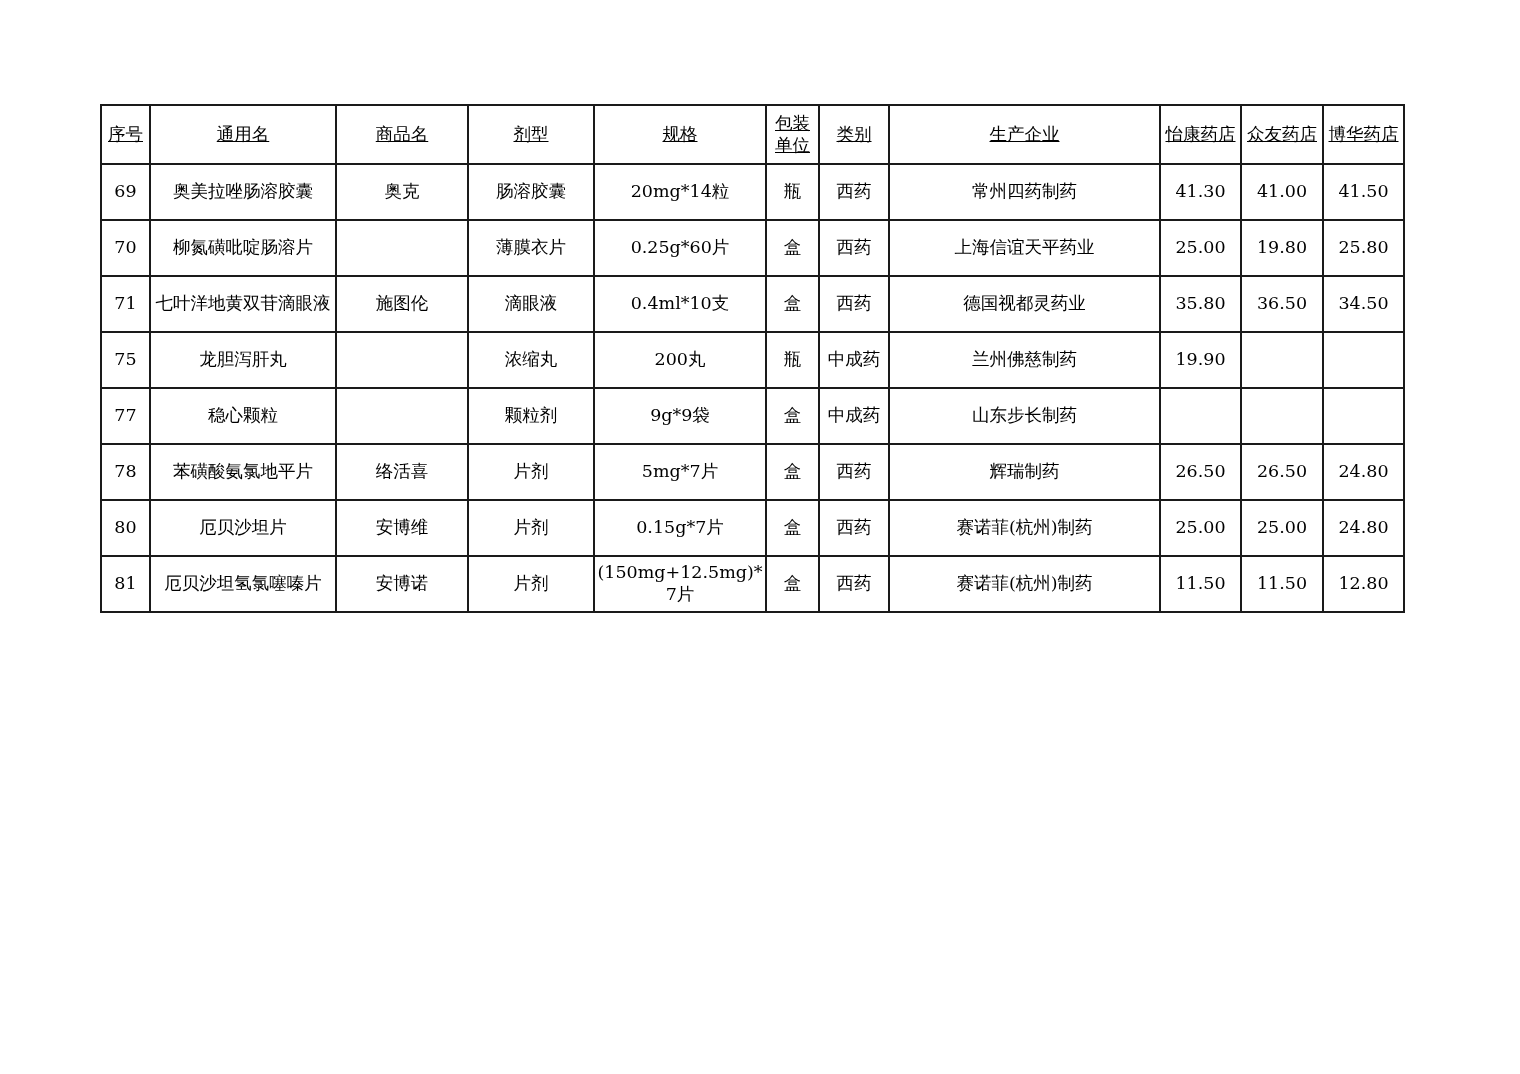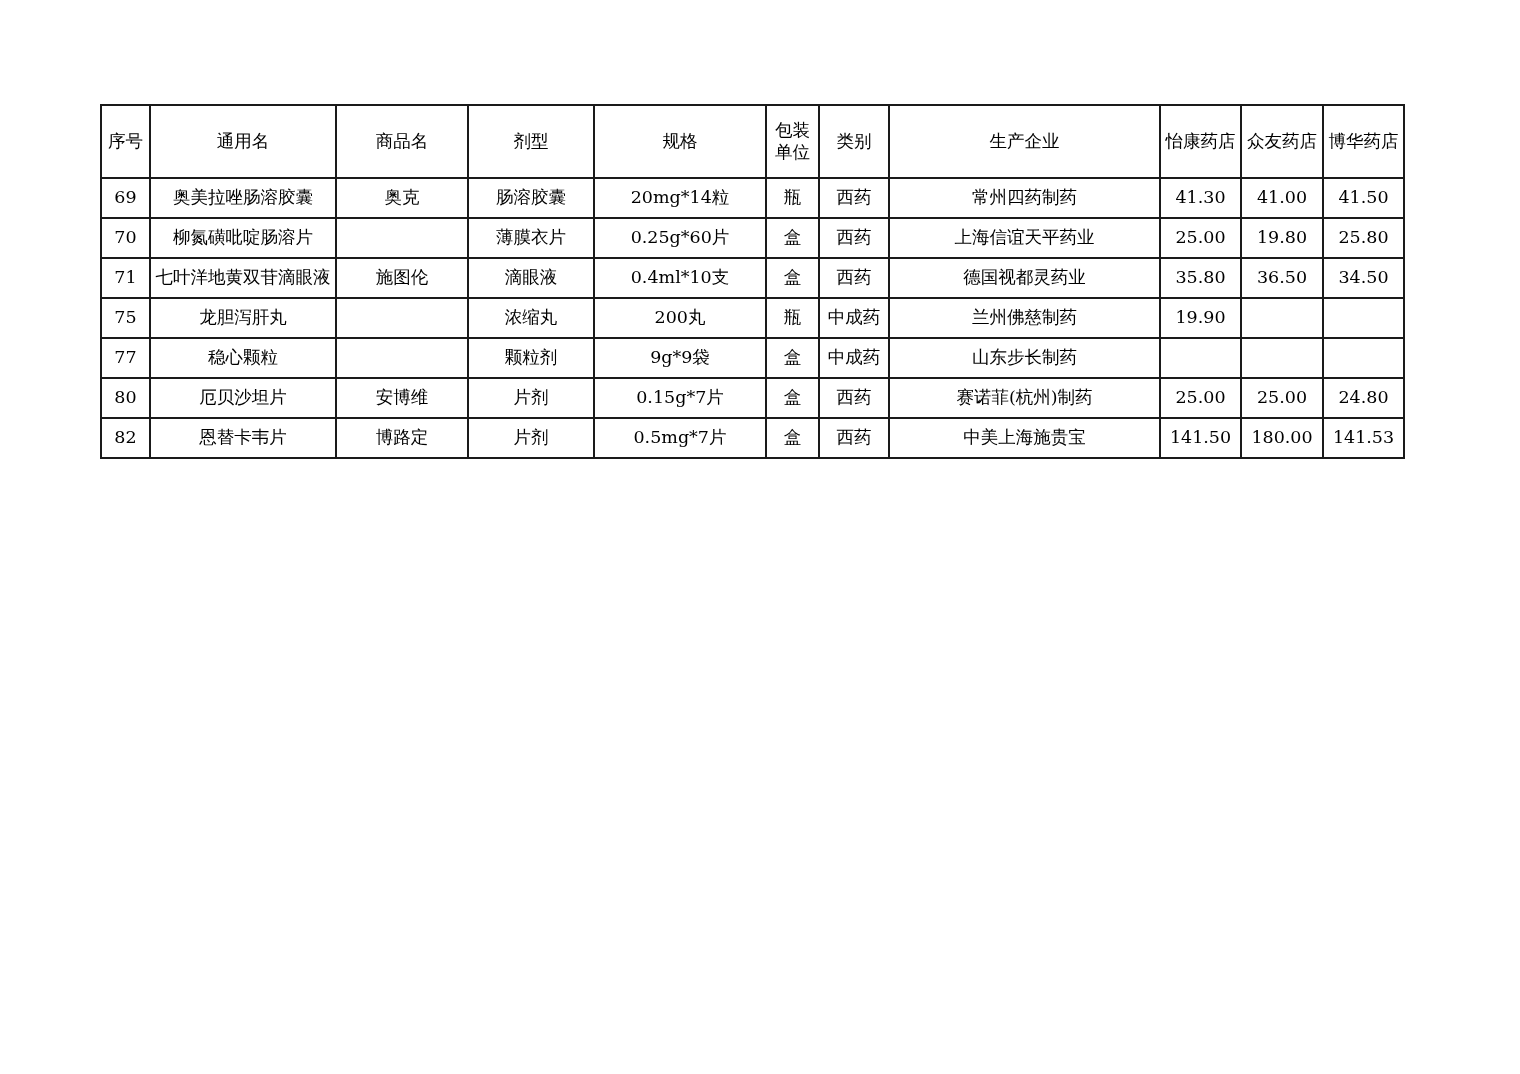--- a/index.html
+++ b/index.html
@@ -28,22 +28,22 @@
     text-align: center;
     vertical-align: middle;
     font-size: 17.5px;
     font-weight: normal;
     line-height: 1.25;
     padding: 0 2px;
     overflow: hidden;
     white-space: normal;
     word-break: break-all;
   }
-  table.price-table thead tr { height: 73px; }
-  table.price-table tbody tr { height: 40px; }
+  table.price-table thead tr { height: 59px; text-decoration: underline; }
+  table.price-table tbody tr { height: 56px; }
   
   col.c-no    { width: 49px; }
   col.c-gen   { width: 186px; }
   col.c-brand { width: 132px; }
   col.c-form  { width: 126px; }
   col.c-spec  { width: 172px; }
   col.c-unit  { width: 53px; }
   col.c-cat   { width: 70px; }
   col.c-mfr   { width: 271px; }
   col.c-p1    { width: 81px; }
@@ -143,40 +143,53 @@
           <td>颗粒剂</td>
           <td>9g*9袋</td>
           <td>盒</td>
           <td>中成药</td>
           <td>山东步长制药</td>
           <td></td>
           <td></td>
           <td></td>
         </tr>
         <tr>
+          <td>78</td>
+          <td>苯磺酸氨氯地平片</td>
+          <td>络活喜</td>
+          <td>片剂</td>
+          <td>5mg*7片</td>
+          <td>盒</td>
+          <td>西药</td>
+          <td>辉瑞制药</td>
+          <td>26.50</td>
+          <td>26.50</td>
+          <td>24.80</td>
+        </tr>
+        <tr>
           <td>80</td>
           <td>厄贝沙坦片</td>
           <td>安博维</td>
           <td>片剂</td>
           <td>0.15g*7片</td>
           <td>盒</td>
           <td>西药</td>
           <td>赛诺菲(杭州)制药</td>
           <td>25.00</td>
           <td>25.00</td>
           <td>24.80</td>
         </tr>
         <tr>
-          <td>82</td>
-          <td>恩替卡韦片</td>
-          <td>博路定</td>
+          <td>81</td>
+          <td>厄贝沙坦氢氯噻嗪片</td>
+          <td>安博诺</td>
           <td>片剂</td>
-          <td>0.5mg*7片</td>
+          <td>(150mg+12.5mg)*7片</td>
           <td>盒</td>
           <td>西药</td>
-          <td>中美上海施贵宝</td>
-          <td>141.50</td>
-          <td>180.00</td>
-          <td>141.53</td>
+          <td>赛诺菲(杭州)制药</td>
+          <td>11.50</td>
+          <td>11.50</td>
+          <td>12.80</td>
         </tr>
       </tbody>
   </table>
 </div>
 
 </body></html>

